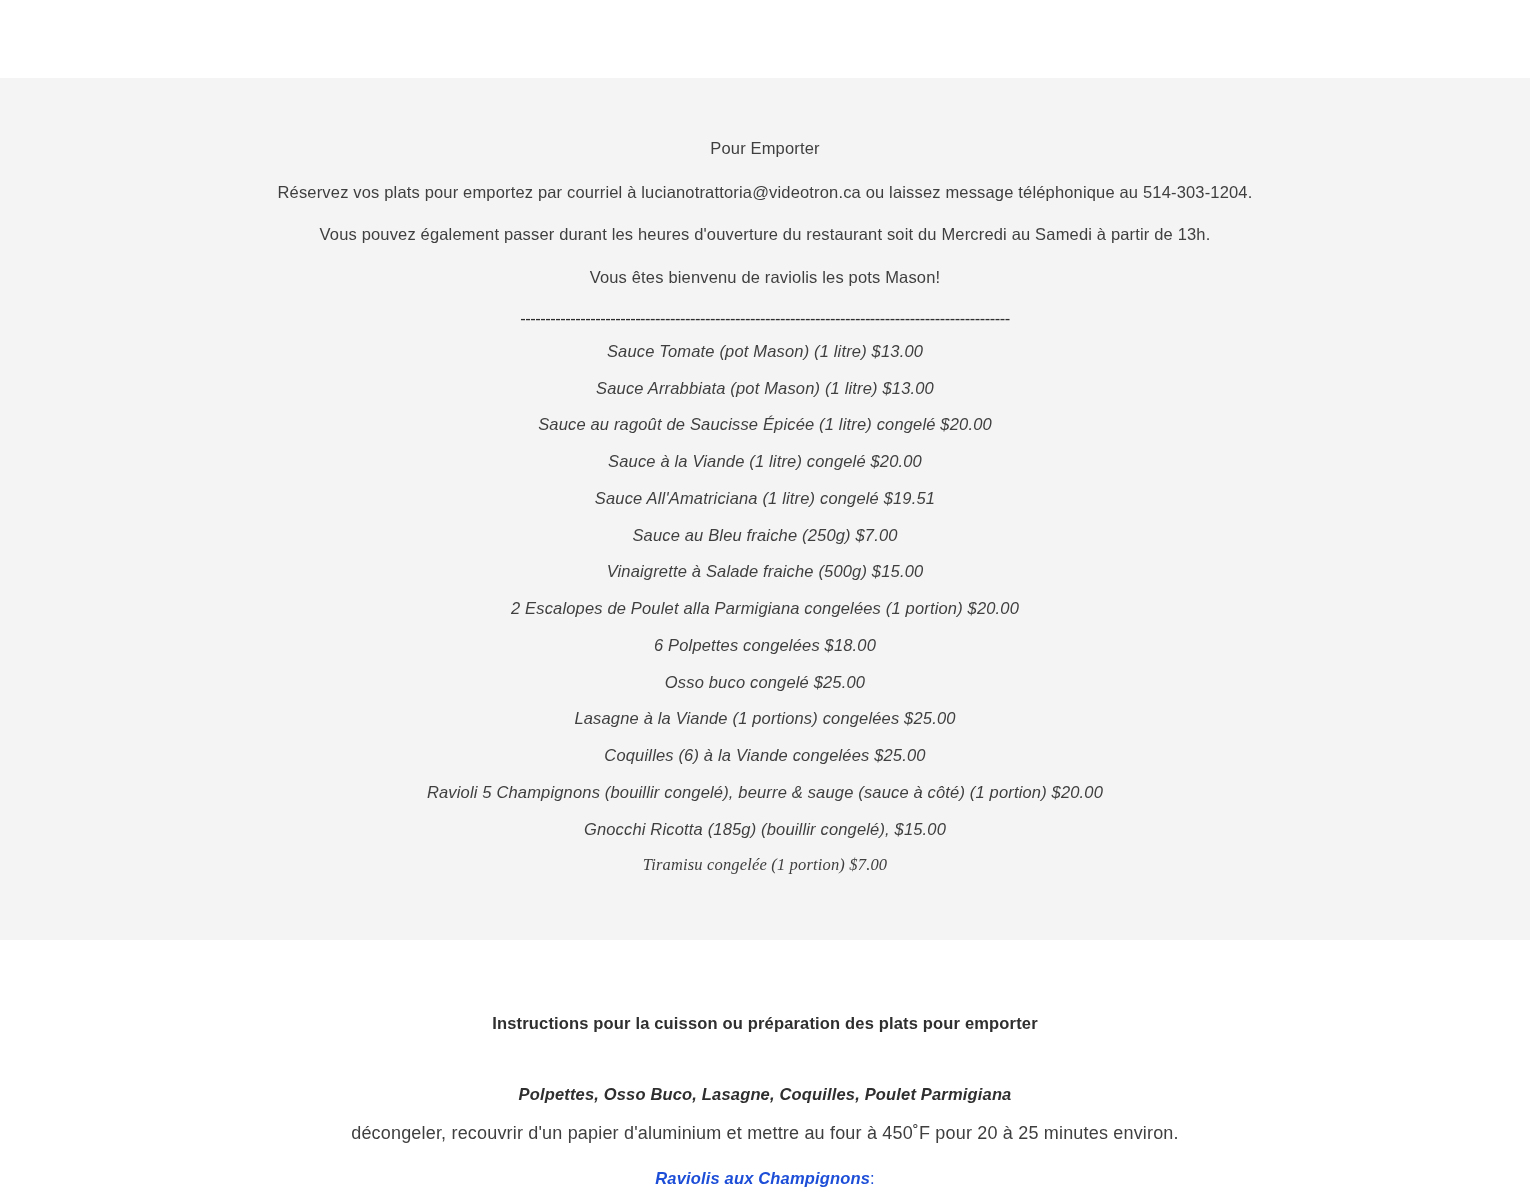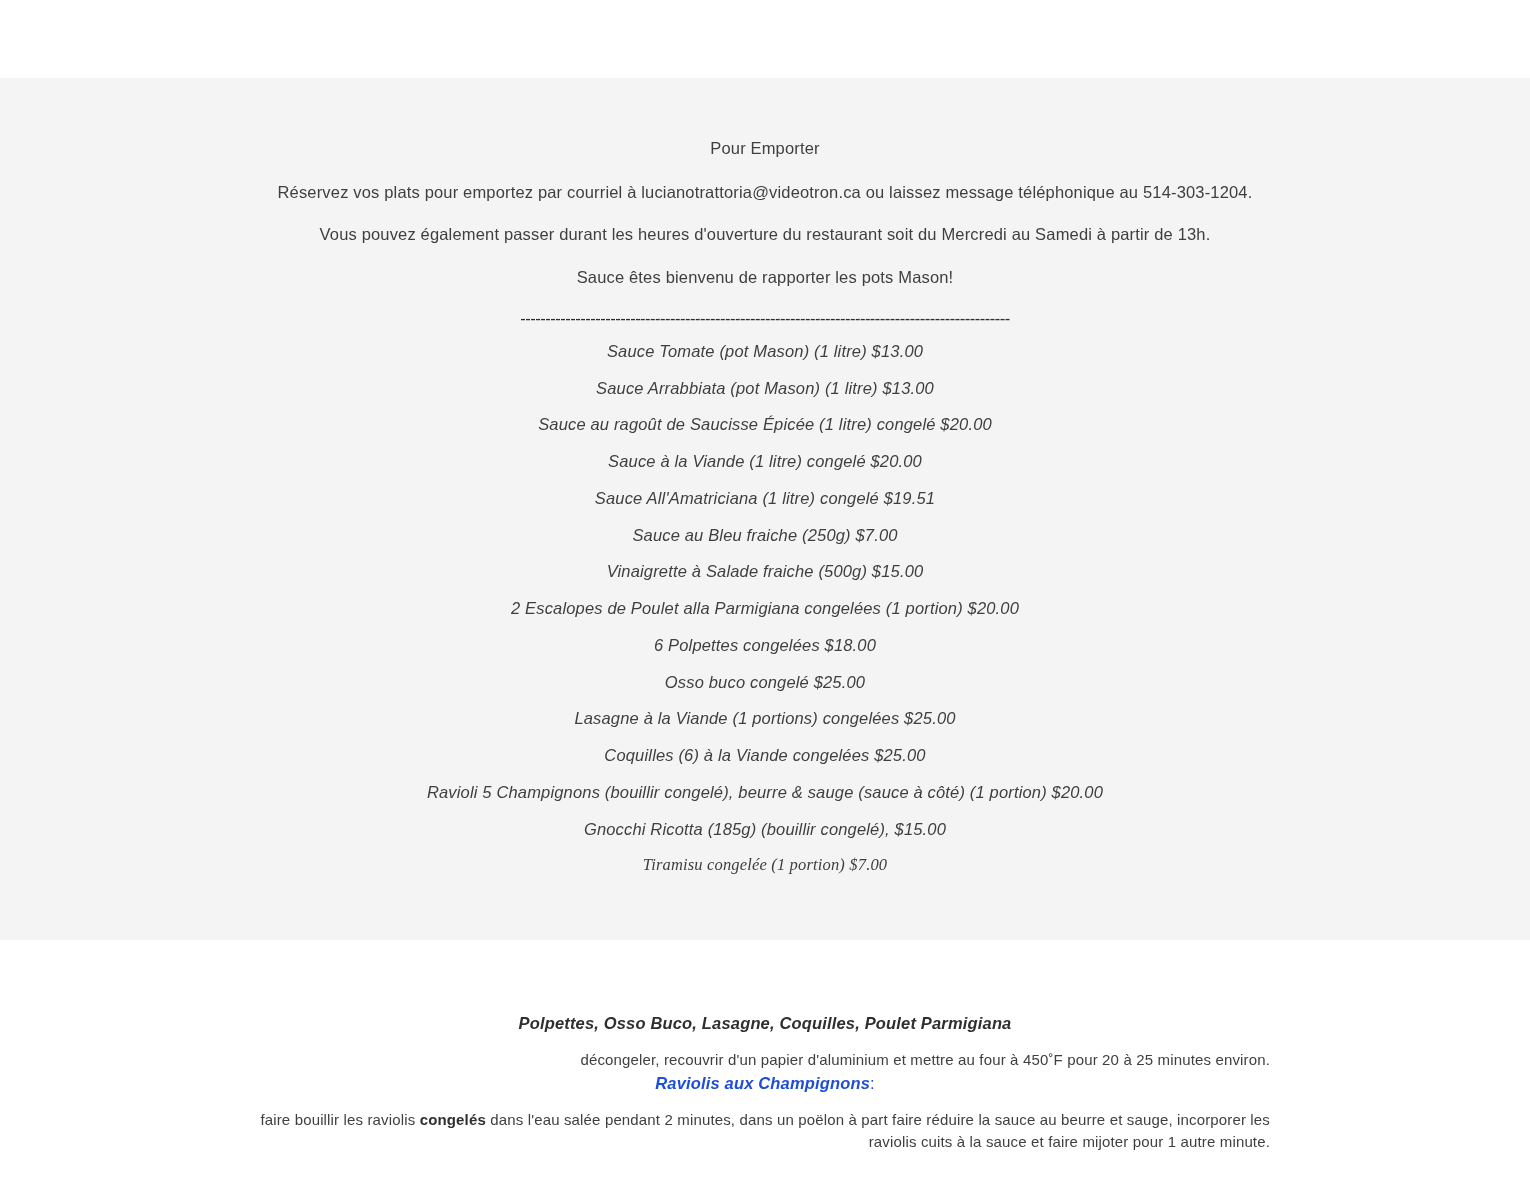--- a/index.html
+++ b/index.html
@@ -87,29 +87,28 @@
   }
   .instr-dish {
     font-size: 16.5px;
     font-weight: bold;
     font-style: italic;
     color: #2f2f2f;
     margin: 0 0 16px 0;
     letter-spacing: .01em;
   }
   .instr-body {
-    font-size: 15px;
+    font-size: 18px;
     line-height: 1.5;
     color: #3f3f3f;
-    margin: 0 0 2px 0;
+    margin: 0 0 22px 0;
     letter-spacing: .01em;
     max-width: 1010px;
     margin-left: auto;
     margin-right: auto;
-    text-align: right;
   }
   .instr-body b { font-weight: bold; color: #2f2f2f; }
   .instr-dish-inline {
     font-size: 16.5px;
     margin: 0 0 16px 0;
     color: #1d4ed8;
     letter-spacing: .01em;
   }
   .instr-dish-inline .dish-name {
     font-weight: bold;
@@ -123,21 +122,21 @@
 
 <section class="takeout-section">
   <div class="inner">
 
     <p class="intro-line title-line">Pour Emporter</p>
 
     <p class="intro-line">Réservez vos plats pour emportez par courriel à lucianotrattoria@videotron.ca ou laissez message téléphonique au 514-303-1204.</p>
 
     <p class="intro-line">Vous pouvez également passer durant les heures d'ouverture du restaurant soit du Mercredi au Samedi à partir de 13h.</p>
 
-    <p class="intro-line">Sauce êtes bienvenu de rapporter les pots Mason!</p>
+    <p class="intro-line">Vous êtes bienvenu de raviolis les pots Mason!</p>
 
     <div class="divider">--------------------------------------------------------------------------------------------------</div>
 
     <ul class="menu-list">
       <li class="menu-item">Sauce Tomate (pot Mason) (1 litre) $13.00</li>
       <li class="menu-item">Sauce Arrabbiata (pot Mason) (1 litre) $13.00</li>
       <li class="menu-item">Sauce au ragoût de Saucisse Épicée (1 litre) congelé $20.00</li>
       <li class="menu-item">Sauce à la Viande (1 litre) congelé $20.00</li>
       <li class="menu-item">Sauce All'Amatriciana (1 litre) congelé $19.51</li>
       <li class="menu-item">Sauce au Bleu fraiche (250g) $7.00</li>
@@ -151,20 +150,21 @@
       <li class="menu-item">Gnocchi Ricotta (185g) (bouillir congelé), $15.00</li>
       <li class="menu-item">Tiramisu congelée (1 portion) $7.00</li>
     </ul>
 
   </div>
 </section>
 
 <section class="instructions-section">
   <div class="inner">
 
+    <p class="instr-heading">Instructions pour la cuisson ou préparation des plats pour emporter</p>
 
     <p class="instr-dish">Polpettes, Osso Buco, Lasagne, Coquilles, Poulet Parmigiana</p>
 
     <p class="instr-body">décongeler, recouvrir d'un papier d'aluminium et mettre au four à 450˚F pour 20 à 25 minutes environ.</p>
 
     <p class="instr-dish-inline">
       <span class="dish-name">Raviolis aux Champignons</span><span>:</span>
     </p>
 
     <p class="instr-body">

